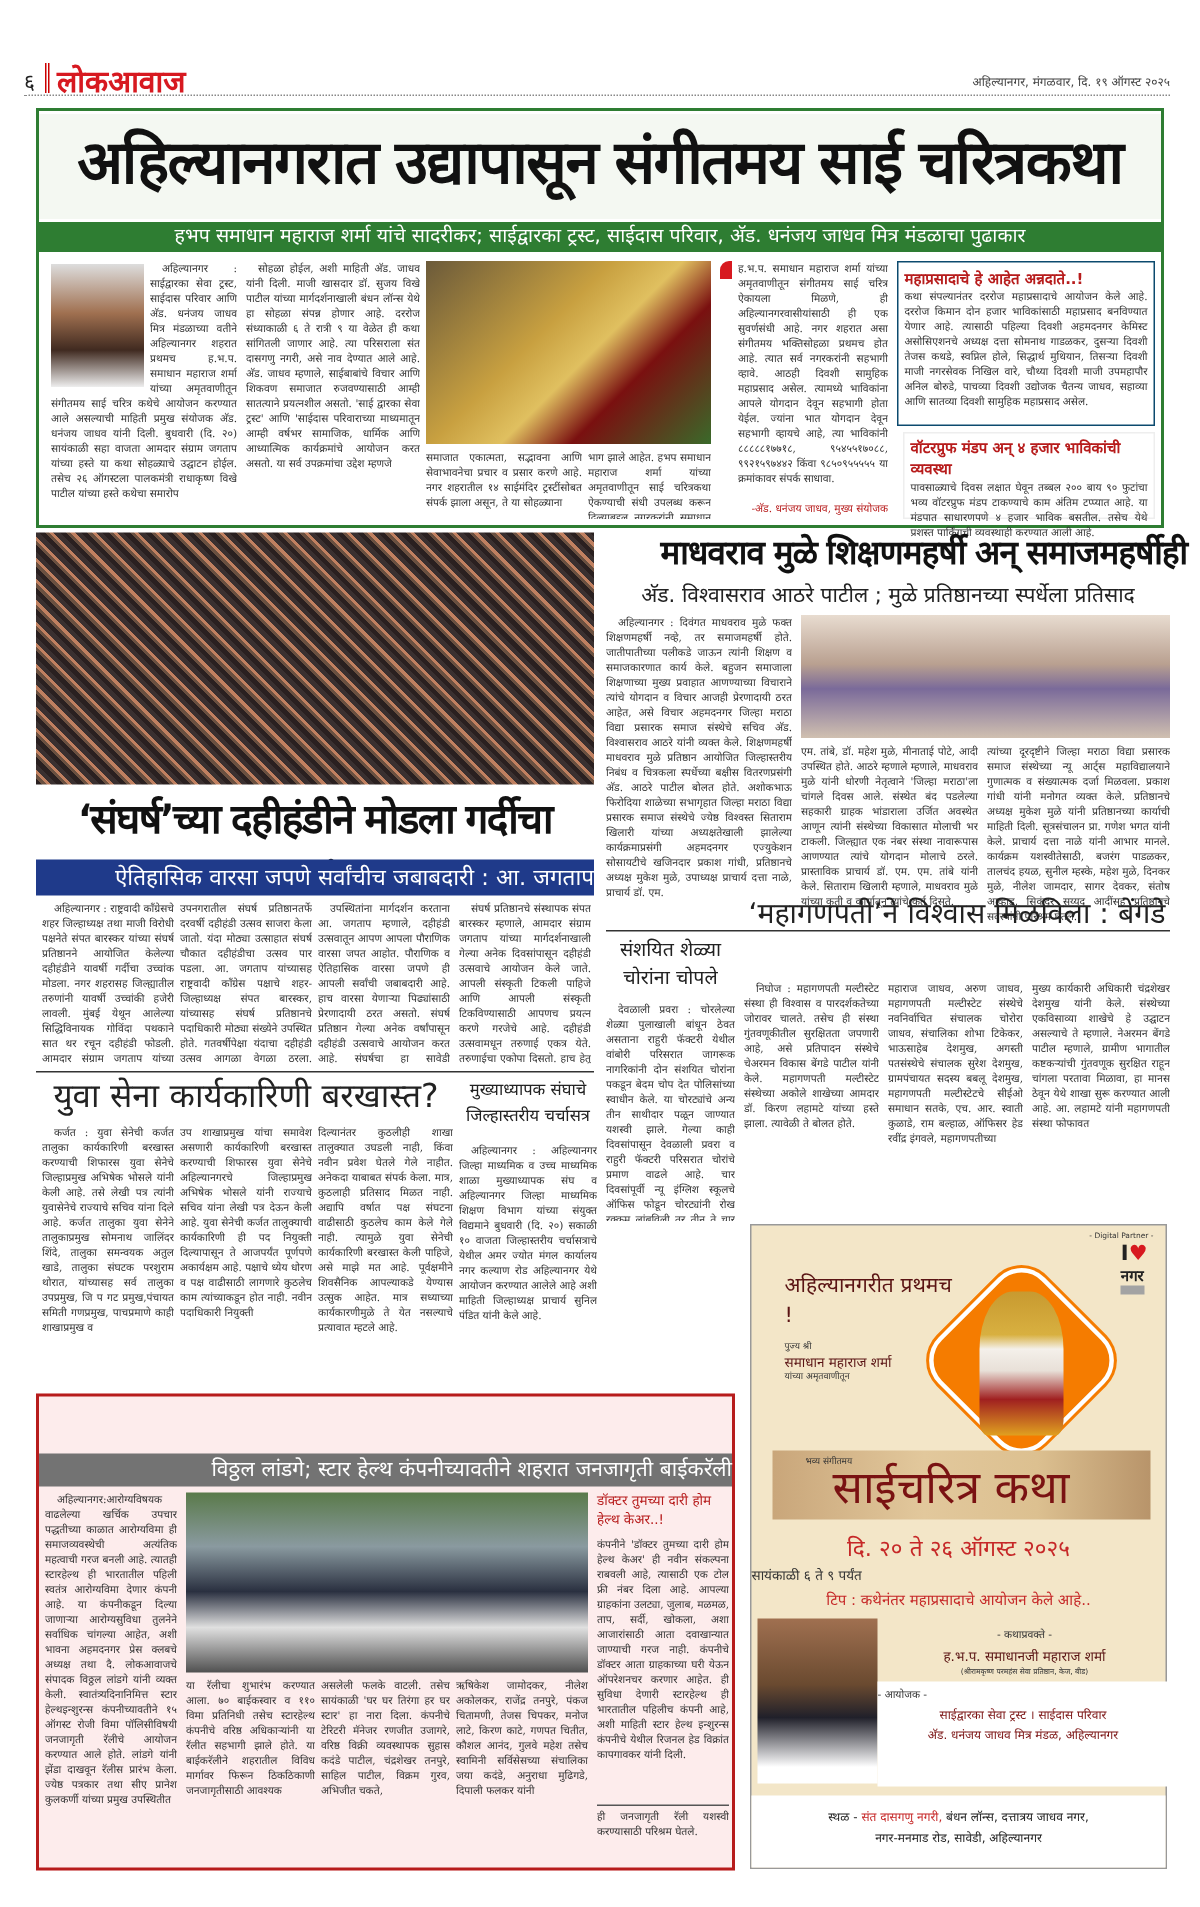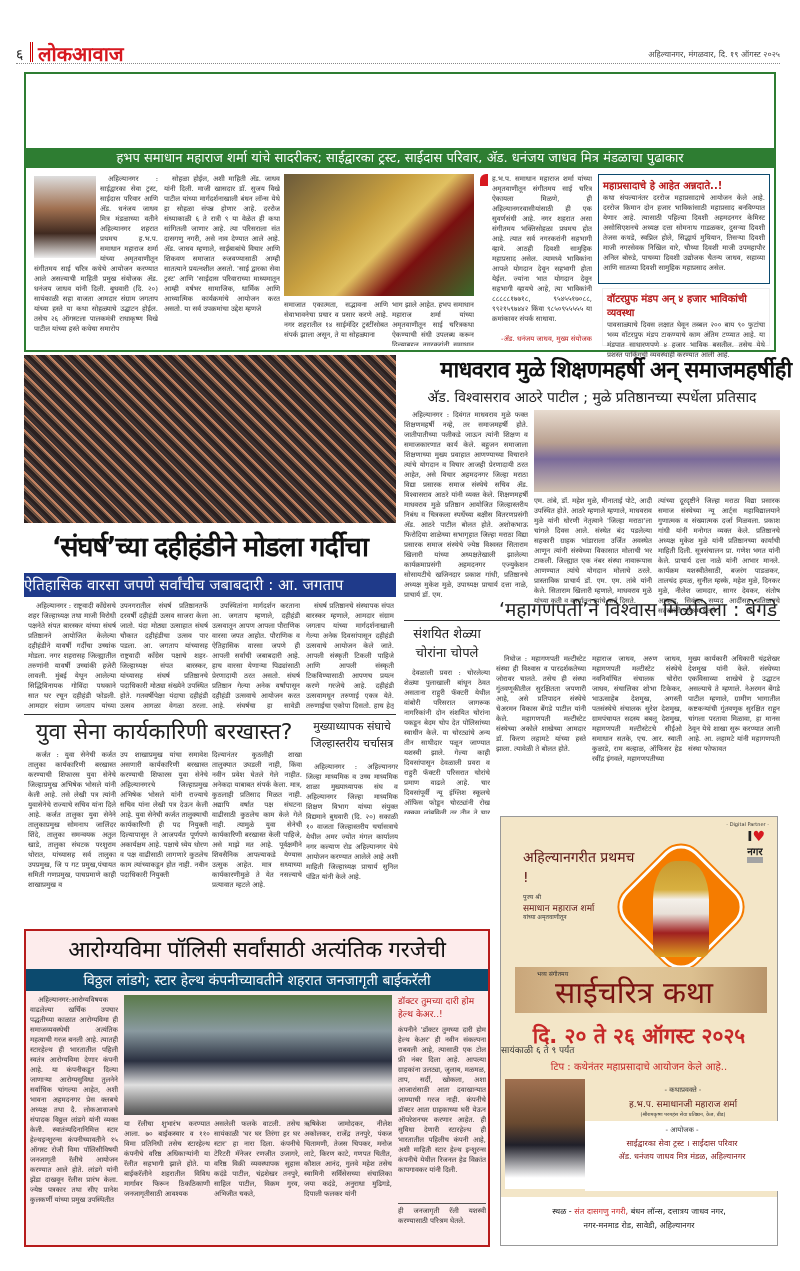--- a/index.html
+++ b/index.html
@@ -12,36 +12,37 @@
 .logo{position:absolute;left:22px;top:0;font-size:20px;font-weight:bold;color:#d71920;font-family:"DejaVu Sans",sans-serif}
 .date{position:absolute;right:0;top:8px;font-size:8px;color:#444;font-family:"DejaVu Sans",sans-serif}
 .main-head{left:24px;top:72px;width:752px;height:280px;border:2px solid #2e7d32;background:#fff}
 .main-title{position:absolute;left:0;top:2px;width:100%;text-align:center;font-family:"DejaVu Sans Condensed","DejaVu Sans",sans-serif;font-weight:bold;font-size:40px;letter-spacing:-1px;color:#111;background:#f4f8f2;height:70px;line-height:66px}
 .green-strip{position:absolute;left:0;top:74px;width:100%;height:20px;background:#2e7d32;color:#fff;font-family:"DejaVu Sans",sans-serif;font-size:13px;line-height:20px;text-align:center}
 .photo{background:linear-gradient(135deg,#6b5a3a,#c8a040 40%,#e0c060 55%,#7a1010 70%,#3a6a2a);}
 .crowd{background:repeating-linear-gradient(45deg,#2a2020 0 3px,#6a5040 3px 5px,#c08060 5px 7px,#3a3030 7px 10px);}
 .group{background:linear-gradient(180deg,#e8dcd0 0%,#b9a090 40%,#7a6a9a 60%,#d0c0b0 100%)}
 .bike{background:linear-gradient(180deg,#5a7a4a 0%,#8a9aa0 30%,#2a3040 55%,#e0e0e0 75%,#505050 100%)}
 .h2{font-family:"DejaVu Sans Condensed","DejaVu Sans",sans-serif;font-weight:bold;color:#111}
-.blue-strip{background:#1f3a8a;color:#fff;font-family:"DejaVu Sans",sans-serif;text-align:left}
+.blue-strip{background:#1f3a8a;color:#fff;font-family:"DejaVu Sans",sans-serif;text-align:right}
 .redbox{border:2px solid #b71c1c;background:#fdecec}
 .ad{background:#f3e6c8;border:1px solid #999}
 .dev{font-family:"DejaVu Sans",sans-serif}
 </style>
 </head>
 <body>
 
 <div class="abs hdr">
   <span class="pno">६</span>
   <span class="bar"></span>
   <span class="logo">लोकआवाज</span>
   <span class="date">अहिल्यानगर, मंगळवार, दि. १९ ऑगस्ट २०२५</span>
 </div>
 
 <div class="abs main-head">
+  <div class="main-title">अहिल्यानगरात उद्यापासून संगीतमय साई चरित्रकथा</div>
   <div class="green-strip">हभप समाधान महाराज शर्मा यांचे सादरीकर; साईद्वारका ट्रस्ट, साईदास परिवार, अ‍ॅड. धनंजय जाधव मित्र मंडळाचा पुढाकार</div>
 
   <div class="abs" style="left:8px;top:102px;width:62px;height:82px;background:linear-gradient(180deg,#ddd,#a07050 40%,#402a20 70%,#eee)"></div>
   <div class="abs txt" style="left:8px;top:100px;width:124px;height:170px;text-indent:8px;padding-left:0">
     <div style="float:left;width:66px;height:84px"></div>
     <span>अहिल्यानगर : साईद्वारका सेवा ट्रस्ट, साईदास परिवार आणि अ‍ॅड. धनंजय जाधव मित्र मंडळाच्या वतीने अहिल्यानगर शहरात प्रथमच ह.भ.प. समाधान महाराज शर्मा यांच्या अमृतवाणीतून संगीतमय साई चरित्र कथेचे आयोजन करण्यात आले असल्याची माहिती प्रमुख संयोजक अ‍ॅड. धनंजय जाधव यांनी दिली. बुधवारी (दि. २०) सायंकाळी सहा वाजता आमदार संग्राम जगताप यांच्या हस्ते या कथा सोहळ्याचे उद्घाटन होईल. तसेच २६ ऑगस्टला पालकमंत्री राधाकृष्ण विखे पाटील यांच्या हस्ते कथेचा समारोप</span>
   </div>
   <div class="abs txt" style="left:138px;top:100px;width:116px;height:170px;text-indent:8px">सोहळा होईल, अशी माहिती अ‍ॅड. जाधव यांनी दिली. माजी खासदार डॉ. सुजय विखे पाटील यांच्या मार्गदर्शनाखाली बंधन लॉन्स येथे हा सोहळा संपन्न होणार आहे. दररोज संध्याकाळी ६ ते रात्री ९ या वेळेत ही कथा सांगितली जाणार आहे. त्या परिसराला संत दासगणु नगरी, असे नाव देण्यात आले आहे. अ‍ॅड. जाधव म्हणाले, साईबाबांचे विचार आणि शिकवण समाजात रुजवण्यासाठी आम्ही सातत्याने प्रयत्नशील असतो. 'साई द्वारका सेवा ट्रस्ट' आणि 'साईदास परिवाराच्या माध्यमातून आम्ही वर्षभर सामाजिक, धार्मिक आणि आध्यात्मिक कार्यक्रमांचे आयोजन करत असतो. या सर्व उपक्रमांचा उद्देश म्हणजे</div>
 
   <div class="abs photo" style="left:258px;top:100px;width:190px;height:122px"></div>
@@ -89,22 +90,21 @@
 
 <div class="abs dev" style="left:24px;top:718px;width:280px;height:28px;font-size:22px;line-height:28px;text-align:center">युवा सेना कार्यकारिणी बरखास्त?</div>
 <div class="abs txt" style="left:28px;top:750px;width:88px;height:160px;text-indent:8px">कर्जत : युवा सेनेची कर्जत तालुका कार्यकारिणी बरखास्त करण्याची शिफारस युवा सेनेचे जिल्हाप्रमुख अभिषेक भोसले यांनी केली आहे. तसे लेखी पत्र त्यांनी युवासेनेचे राज्याचे सचिव यांना दिले आहे. कर्जत तालुका युवा सेनेने तालुकाप्रमुख सोमनाथ जालिंदर शिंदे, तालुका समन्वयक अतुल खाडे, तालुका संघटक परशुराम थोरात, यांच्यासह सर्व तालुका उपप्रमुख, जि प गट प्रमुख,पंचायत समिती गणप्रमुख, पाचप्रमाणे काही शाखाप्रमुख व</div>
 <div class="abs txt" style="left:120px;top:750px;width:88px;height:160px">उप शाखाप्रमुख यांचा समावेश असणारी कार्यकारिणी बरखास्त करण्याची शिफारस युवा सेनेचे अहिल्यानगरचे जिल्हाप्रमुख अभिषेक भोसले यांनी राज्याचे सचिव यांना लेखी पत्र देऊन केली आहे. युवा सेनेची कर्जत तालुक्याची कार्यकारिणी ही पद नियुक्ती दिल्यापासून ते आजपर्यंत पूर्णपणे अकार्यक्षम आहे. पक्षाचे ध्येय धोरण व पक्ष वाढीसाठी लागणारे कुठलेच काम त्यांच्याकडून होत नाही. नवीन पदाधिकारी नियुक्ती</div>
 <div class="abs txt" style="left:212px;top:750px;width:90px;height:160px">दिल्यानंतर कुठलीही शाखा तालुक्यात उघडली नाही, किंवा नवीन प्रवेश घेतले गेले नाहीत. अनेकदा याबाबत संपर्क केला. मात्र, कुठलाही प्रतिसाद मिळत नाही. अद्यापि वर्षात पक्ष संघटना वाढीसाठी कुठलेच काम केले गेले नाही. त्यामुळे युवा सेनेची कार्यकारिणी बरखास्त केली पाहिजे, असे माझे मत आहे. पूर्वक्षमीने शिवसैनिक आपल्याकडे येण्यास उत्सुक आहेत. मात्र सध्याच्या कार्यकारणीमुळे ते येत नसल्याचे प्रत्यावात म्हटले आहे.</div>
 
 <div class="abs dev" style="left:306px;top:718px;width:92px;height:40px;font-size:11px;line-height:17px;text-align:center">मुख्याध्यापक संघाचे जिल्हास्तरीय चर्चासत्र</div>
 <div class="abs txt" style="left:306px;top:762px;width:92px;height:148px;text-indent:8px">अहिल्यानगर : अहिल्यानगर जिल्हा माध्यमिक व उच्च माध्यमिक शाळा मुख्याध्यापक संघ व अहिल्यानगर जिल्हा माध्यमिक शिक्षण विभाग यांच्या संयुक्त विद्यमाने बुधवारी (दि. २०) सकाळी १० वाजता जिल्हास्तरीय चर्चासत्राचे येथील अमर ज्योत मंगल कार्यालय नगर कल्याण रोड अहिल्यानगर येथे आयोजन करण्यात आलेले आहे अशी माहिती जिल्हाध्यक्ष प्राचार्य सुनिल पंडित यांनी केले आहे.</div>
 
 <div class="abs redbox" style="left:24px;top:929px;width:466px;height:318px">
-  <div class="abs h2" style="left:0;top:2px;width:100%;height:34px;font-size:22px;line-height:34px;text-align:center;font-weight:normal">आरोग्यविमा पॉलिसी सर्वांसाठी अत्यंतिक गरजेची</div>
-  <div class="abs dev" style="left:0;top:38px;width:100%;height:22px;background:#0c4a6e;color:#fff;font-size:14px;line-height:22px;text-align:center">विठ्ठल लांडगे; स्टार हेल्थ कंपनीच्यावतीने शहरात जनजागृती बाईकरॅली</div>
+  <div class="abs dev" style="left:0;top:38px;width:100%;height:22px;background:#737373;color:#fff;font-size:14px;line-height:22px;text-align:right">विठ्ठल लांडगे; स्टार हेल्थ कंपनीच्यावतीने शहरात जनजागृती बाईकरॅली</div>
   <div class="abs txt" style="left:4px;top:64px;width:88px;height:246px;text-indent:8px">अहिल्यानगर:आरोग्यविषयक वाढलेल्या खर्चिक उपचार पद्धतीच्या काळात आरोग्यविमा ही समाजव्यवस्थेची अत्यंतिक महत्वाची गरज बनली आहे. त्यातही स्टारहेल्थ ही भारतातील पहिली स्वतंत्र आरोग्यविमा देणार कंपनी आहे. या कंपनीकडून दिल्या जाणाऱ्या आरोग्यसुविधा तुलनेने सर्वाधिक चांगल्या आहेत, अशी भावना अहमदनगर प्रेस क्लबचे अध्यक्ष तथा दै. लोकआवाजचे संपादक विठ्ठल लांडगे यांनी व्यक्त केली. स्वातंत्र्यदिनानिमित्त स्टार हेल्थइन्शुरन्स कंपनीच्यावतीने १५ ऑगस्ट रोजी विमा पॉलिसीविषयी जनजागृती रॅलीचे आयोजन करण्यात आले होते. लांडगे यांनी झेंडा दाखवून रॅलीस प्रारंभ केला. ज्येष्ठ पत्रकार तथा सीए प्रानेश कुलकर्णी यांच्या प्रमुख उपस्थितीत</div>
   <div class="abs bike" style="left:98px;top:64px;width:268px;height:120px"></div>
   <div class="abs txt" style="left:98px;top:188px;width:86px;height:122px">या रॅलीचा शुभारंभ करण्यात आला. ७० बाईकस्वार व ११० विमा प्रतिनिधी तसेच स्टारहेल्थ कंपनीचे वरिष्ठ अधिकाऱ्यांनी या रॅलीत सहभागी झाले होते. या बाईकरॅलीने शहरातील विविध मार्गावर फिरून ठिकठिकाणी जनजागृतीसाठी आवश्यक</div>
   <div class="abs txt" style="left:188px;top:188px;width:86px;height:122px">असलेली फलके वाटली. तसेच सायंकाळी 'घर घर तिरंगा हर घर स्टार' हा नारा दिला. कंपनीचे टेरिटरी मॅनेजर रणजीत उजागरे, वरिष्ठ विक्री व्यवस्थापक सुहास कदंडे पाटील, चंद्रशेखर तनपुरे, साहिल पाटील, विक्रम गुरव, अभिजीत चकते,</div>
   <div class="abs txt" style="left:278px;top:188px;width:88px;height:122px">ऋषिकेश जामोदकर, नीलेश अकोलकर, राजेंद्र तनपुरे, पंकज चितामणी, तेजस चिपकर, मनोज लाटे, किरण काटे, गणपत चितीत, कौशल आनंद, गुलवे महेश तसेच स्वामिनी सर्विसेसच्या संचालिका जया कदंडे, अनुराधा मुढिगडे, दिपाली फलकर यांनी</div>
   <div class="abs dev" style="left:372px;top:64px;width:88px;height:28px;font-size:9px;line-height:13px;color:#b71c1c">डॉक्टर तुमच्या दारी होम हेल्थ केअर..!</div>
   <div class="abs txt" style="left:372px;top:94px;width:88px;height:176px">कंपनीने 'डॉक्टर तुमच्या दारी होम हेल्थ केअर' ही नवीन संकल्पना राबवली आहे, त्यासाठी एक टोल फ्री नंबर दिला आहे. आपल्या ग्राहकांना उलट्या, जुलाब, मळमळ, ताप, सर्दी, खोकला, अशा आजारांसाठी आता दवाखान्यात जाण्याची गरज नाही. कंपनीचे डॉक्टर आता ग्राहकाच्या घरी येऊन ऑपरेशनचर करणार आहेत. ही सुविधा देणारी स्टारहेल्थ ही भारतातील पहिलीच कंपनी आहे, अशी माहिती स्टार हेल्थ इन्शुरन्स कंपनीचे येथील रिजनल हेड विक्रांत कापगावकर यांनी दिली.</div>
   <div class="abs txt" style="left:372px;top:272px;width:88px;height:36px;border-top:1px solid #555;padding-top:2px">ही जनजागृती रॅली यशस्वी करण्यासाठी परिश्रम घेतले.</div>
 </div>
 
@@ -117,29 +117,29 @@
   <div class="abs dev" style="left:22px;top:30px;width:120px;font-size:14px;line-height:20px;color:#5a1414">अहिल्यानगरीत प्रथमच !</div>
   <div class="abs dev" style="left:22px;top:76px;font-size:6px;color:#333">पुज्य श्री</div>
   <div class="abs dev" style="left:22px;top:84px;font-size:9px;color:#5a1414">समाधान महाराज शर्मा</div>
   <div class="abs dev" style="left:22px;top:96px;font-size:6px;color:#333">यांच्या अमृतवाणीतून</div>
   <div class="abs" style="left:130px;top:40px;width:100px;height:100px;background:#f57c00;border-radius:22px;transform:rotate(45deg);border:3px solid #fff;box-shadow:0 0 0 2px #f57c00"></div>
   <div class="abs" style="left:152px;top:44px;width:56px;height:96px;background:linear-gradient(180deg,#c89a30 0%,#d8b040 30%,#f4f0ea 40%,#e8e0d8 55%,#a02020 75%,#e0a020 100%);border-radius:40% 40% 10% 10%"></div>
   <div class="abs" style="left:14px;top:150px;width:252px;height:46px;background:linear-gradient(90deg,#c9a67a,#e2c89c 40%,#dcc090 70%,#b8946a)">
     <div class="abs dev" style="left:22px;top:3px;font-size:6px;color:#333">भव्य संगीतमय</div>
     <div class="abs dev" style="left:40px;top:6px;font-size:30px;line-height:40px;color:#7a1212">साईचरित्र कथा</div>
   </div>
-  <div class="abs dev" style="left:0;top:204px;width:100%;text-align:center;font-size:21px;font-weight:bold;color:#c62828">दि. २० ते २६ ऑगस्ट २०२५</div>
+  <div class="abs dev" style="left:0;top:204px;width:100%;text-align:center;font-size:15px;font-weight:normal;color:#c62828">दि. २० ते २६ ऑगस्ट २०२५</div>
   <div class="abs dev" style="left:0;top:226px;width:100%;text-align:left;font-size:9px;color:#333">सायंकाळी ६ ते ९ पर्यंत</div>
   <div class="abs dev" style="left:0;top:242px;width:100%;text-align:center;font-size:10px;color:#c62828">टिप : कथेनंतर महाप्रसादाचे आयोजन केले आहे..</div>
   <div class="abs" style="left:4px;top:262px;width:80px;height:110px;background:linear-gradient(180deg,#a07050 0%,#6a4a30 40%,#20202a 60%,#ffffff 90%)"></div>
   <div class="abs dev" style="left:90px;top:268px;width:184px;text-align:center;font-size:7px;color:#333">- कथाप्रवक्ते -</div>
   <div class="abs dev" style="left:90px;top:280px;width:184px;text-align:center;font-size:9px;color:#5a1414">ह.भ.प. समाधानजी महाराज शर्मा</div>
   <div class="abs dev" style="left:90px;top:294px;width:184px;text-align:center;font-size:5px;color:#333">(श्रीरामकृष्ण परमहंस सेवा प्रतिष्ठान, केज, बीड)</div>
   <div class="abs" style="left:84px;top:304px;width:194px;height:70px;background:#fff">
-    <div class="dev" style="text-align:center;font-size:7px;color:#333;padding-top:4px">- आयोजक -</div>
+    <div class="dev" style="font-size:7px;color:#333;padding-top:4px">- आयोजक -</div>
     <div class="dev" style="text-align:center;font-size:8px;color:#7a1212;padding-top:3px">साईद्वारका सेवा ट्रस्ट । साईदास परिवार</div>
     <div class="dev" style="text-align:center;font-size:8px;color:#7a1212;padding-top:2px">अ‍ॅड. धनंजय जाधव मित्र मंडळ, अहिल्यानगर</div>
   </div>
   <div class="abs" style="left:0;top:380px;width:100%;height:48px;background:#fff">
     <div class="dev" style="text-align:center;font-size:8px;padding-top:8px">
       <span>स्थळ -</span>
       <span style="color:#c62828">संत दासगणु नगरी,</span>
       <span>बंधन लॉन्स, दत्तात्रय जाधव नगर,</span>
     </div>
     <div class="dev" style="text-align:center;font-size:8px;padding-top:3px">नगर-मनमाड रोड, सावेडी, अहिल्यानगर</div>

